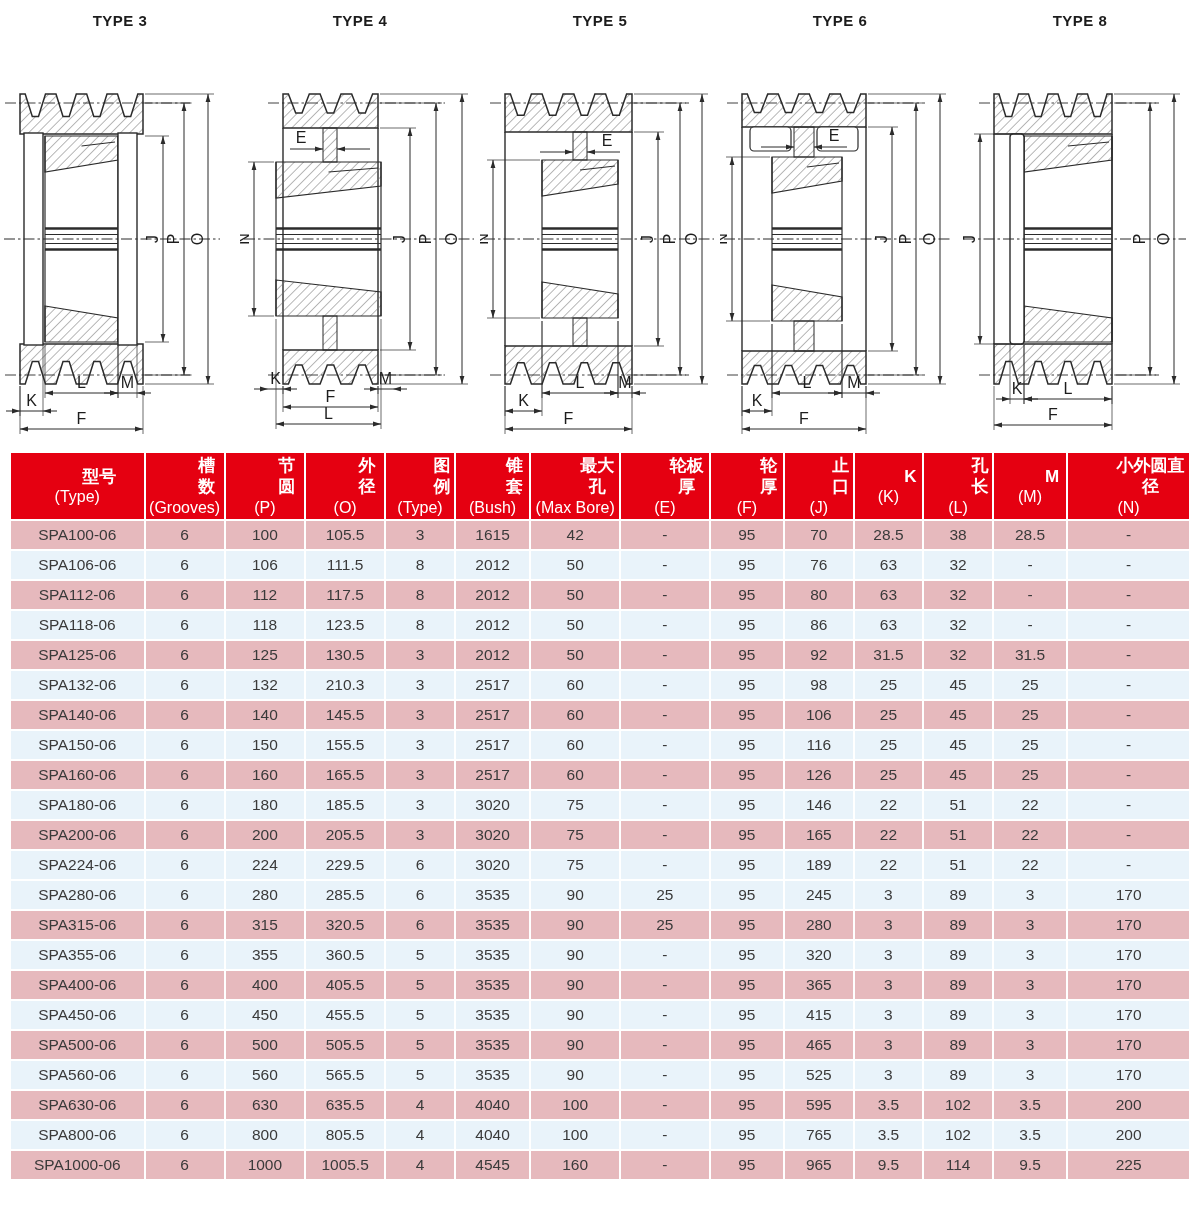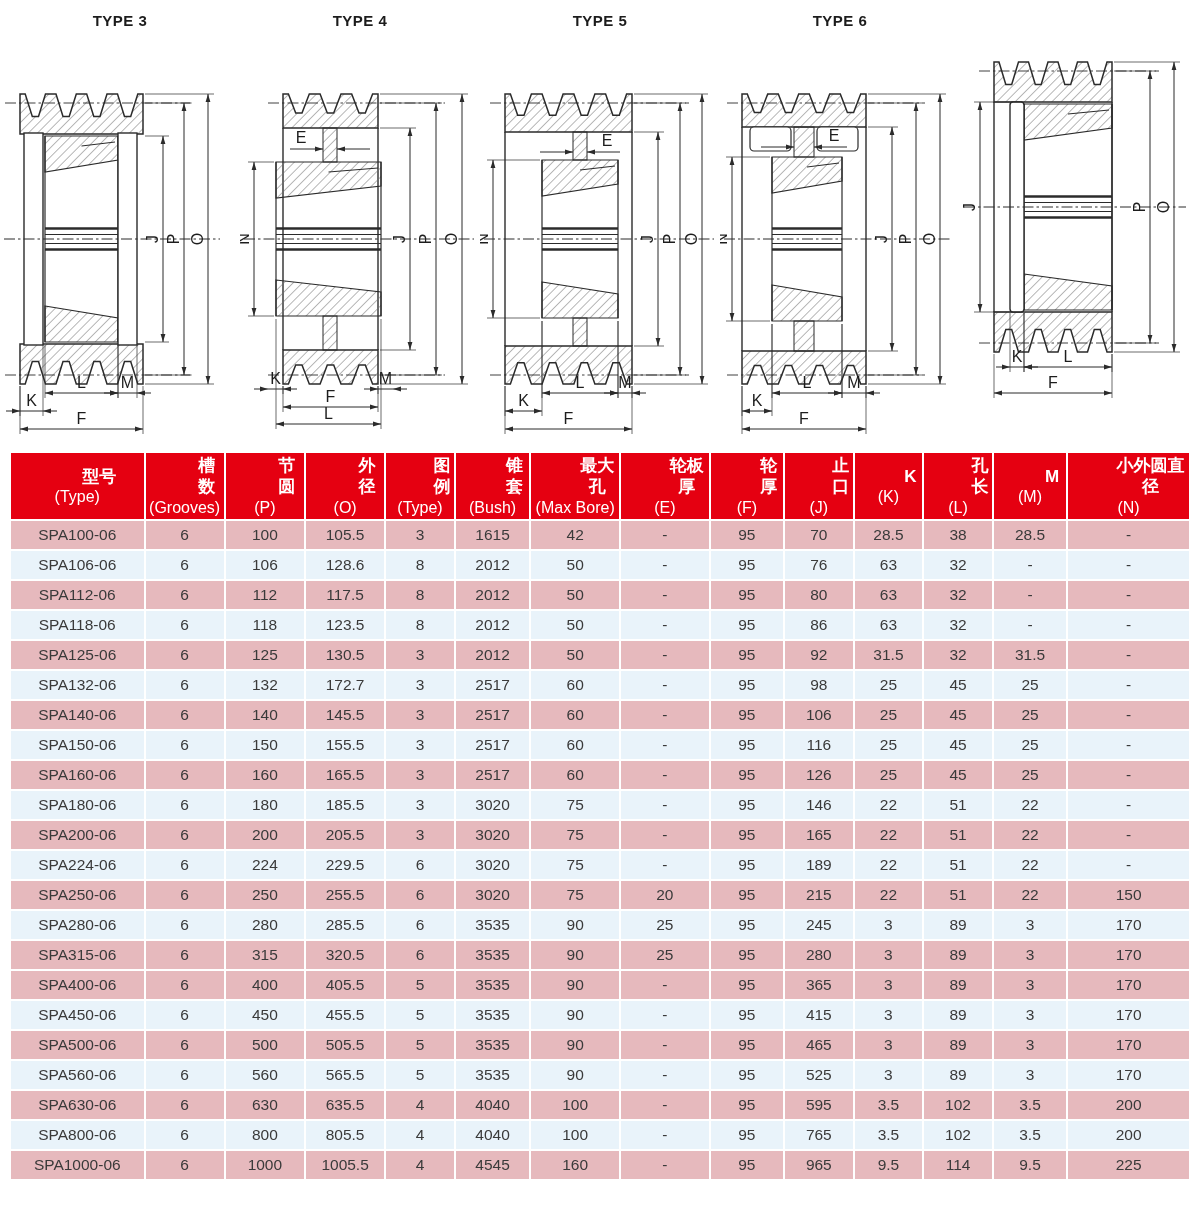--- a/index.html
+++ b/index.html
@@ -348,20 +348,21 @@
             <line x1="22" y1="354" x2="22" y2="402" stroke="#2b2b2b" stroke-width="0.7"></line>
             <line x1="146" y1="354" x2="146" y2="402" stroke="#2b2b2b" stroke-width="0.7"></line>
             <line x1="22" y1="397" x2="146" y2="397" stroke="#2b2b2b" stroke-width="1"></line>
             <polygon points="22,397 30,394.6 30,399.4" fill="#2b2b2b"></polygon>
             <polygon points="146,397 138,394.6 138,399.4" fill="#2b2b2b"></polygon>
             <text x="84" y="392" fill="#1d1d1d" font-size="16" font-family="Liberation Sans, DejaVu Sans, sans-serif" text-anchor="middle">F</text>
           </g>
         </svg>
       </div>
       <div class="fig">
+        <div class="fig-title">TYPE 8</div>
         <svg width="240" height="418" viewBox="0 0 240 418">
           <defs>
             <pattern id="h-t8" patternUnits="userSpaceOnUse" width="6.5" height="6.5" patternTransform="rotate(45)">
               <line x1="0" y1="0" x2="0" y2="6.5" stroke="#6f6f6f" stroke-width="1"></line>
             </pattern>
           </defs>
           <g>
             <path d="M34,62 L39.0,62 L45.8,84.4 L51.7,84.4 L58.5,62 L68.5,62 L75.3,84.4 L81.2,84.4 L88.0,62 L98.0,62 L104.8,84.4 L110.7,84.4 L117.5,62 L127.5,62 L134.3,84.4 L140.2,84.4 L147.0,62 L152,62 L152,102 L34,102 Z" fill="url(#h-t8)" stroke="#2b2b2b" stroke-width="1.5"></path>
             <path d="M34,352 L39.0,352 L45.8,329.6 L51.7,329.6 L58.5,352 L68.5,352 L75.3,329.6 L81.2,329.6 L88.0,352 L98.0,352 L104.8,329.6 L110.7,329.6 L117.5,352 L127.5,352 L134.3,329.6 L140.2,329.6 L147.0,352 L152,352 L152,312 L34,312 Z" fill="url(#h-t8)" stroke="#2b2b2b" stroke-width="1.5"></path>
             <line x1="34" y1="102" x2="34" y2="312" stroke="#2b2b2b" stroke-width="1.4"></line>
@@ -510,21 +511,21 @@
           <td>70</td>
           <td>28.5</td>
           <td>38</td>
           <td>28.5</td>
           <td>-</td>
         </tr>
         <tr class="r-blue">
           <td>SPA106-06</td>
           <td>6</td>
           <td>106</td>
-          <td>128.6</td>
+          <td>111.5</td>
           <td>8</td>
           <td>2012</td>
           <td>50</td>
           <td>-</td>
           <td>95</td>
           <td>76</td>
           <td>63</td>
           <td>32</td>
           <td>-</td>
           <td>-</td>
@@ -574,21 +575,21 @@
           <td>92</td>
           <td>31.5</td>
           <td>32</td>
           <td>31.5</td>
           <td>-</td>
         </tr>
         <tr class="r-blue">
           <td>SPA132-06</td>
           <td>6</td>
           <td>132</td>
-          <td>172.7</td>
+          <td>210.3</td>
           <td>3</td>
           <td>2517</td>
           <td>60</td>
           <td>-</td>
           <td>95</td>
           <td>98</td>
           <td>25</td>
           <td>45</td>
           <td>25</td>
           <td>-</td>
@@ -682,36 +683,20 @@
           <td>3020</td>
           <td>75</td>
           <td>-</td>
           <td>95</td>
           <td>189</td>
           <td>22</td>
           <td>51</td>
           <td>22</td>
           <td>-</td>
         </tr>
-        <tr class="r-pink">
-          <td>SPA250-06</td>
-          <td>6</td>
-          <td>250</td>
-          <td>255.5</td>
-          <td>6</td>
-          <td>3020</td>
-          <td>75</td>
-          <td>20</td>
-          <td>95</td>
-          <td>215</td>
-          <td>22</td>
-          <td>51</td>
-          <td>22</td>
-          <td>150</td>
-        </tr>
         <tr class="r-blue">
           <td>SPA280-06</td>
           <td>6</td>
           <td>280</td>
           <td>285.5</td>
           <td>6</td>
           <td>3535</td>
           <td>90</td>
           <td>25</td>
           <td>95</td>
@@ -725,20 +710,36 @@
           <td>SPA315-06</td>
           <td>6</td>
           <td>315</td>
           <td>320.5</td>
           <td>6</td>
           <td>3535</td>
           <td>90</td>
           <td>25</td>
           <td>95</td>
           <td>280</td>
+          <td>3</td>
+          <td>89</td>
+          <td>3</td>
+          <td>170</td>
+        </tr>
+        <tr class="r-blue">
+          <td>SPA355-06</td>
+          <td>6</td>
+          <td>355</td>
+          <td>360.5</td>
+          <td>5</td>
+          <td>3535</td>
+          <td>90</td>
+          <td>-</td>
+          <td>95</td>
+          <td>320</td>
           <td>3</td>
           <td>89</td>
           <td>3</td>
           <td>170</td>
         </tr>
         <tr class="r-pink">
           <td>SPA400-06</td>
           <td>6</td>
           <td>400</td>
           <td>405.5</td>

